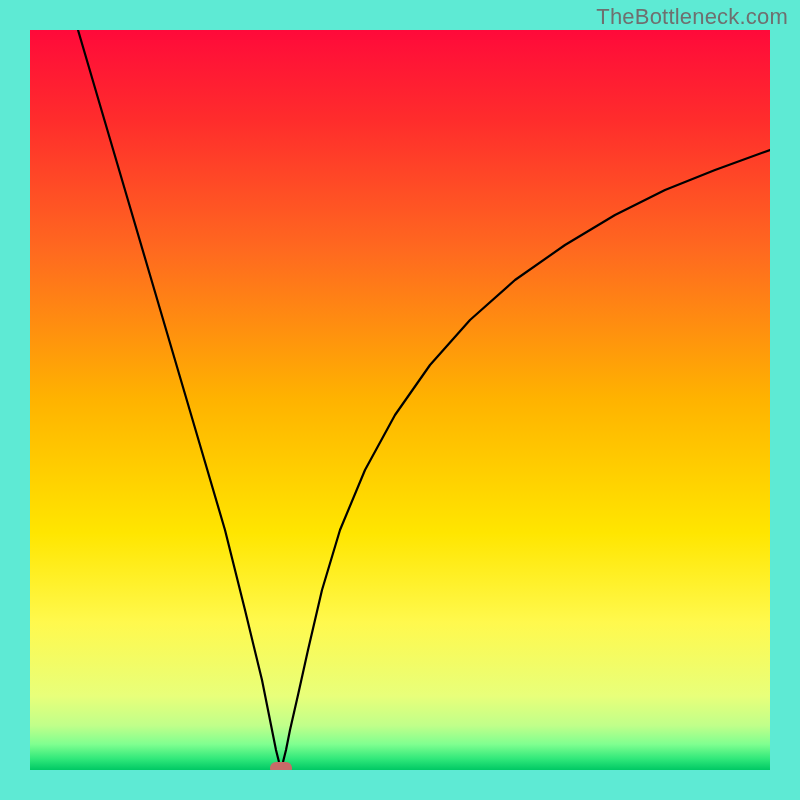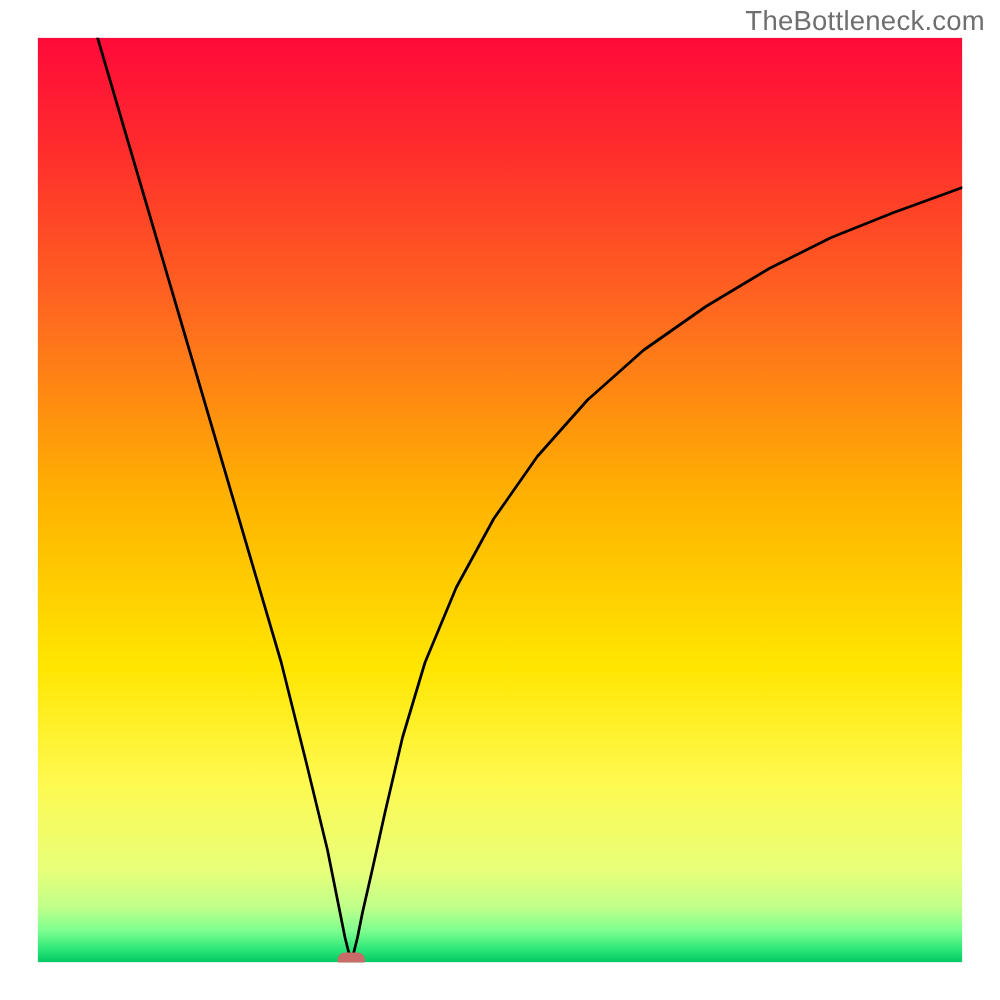--- a/index.html
+++ b/index.html
@@ -10,21 +10,21 @@
     position: relative;
     font-family: Arial, sans-serif;
     overflow: hidden;
   }
   .frame {
     position: absolute;
     top: 0;
     left: 0;
     width: 800px;
     height: 800px;
-    background: #ffffff;
+    background: #5eead4;
   }
   .plot-area {
     position: absolute;
     top: 30px;
     left: 30px;
     width: 740px;
     height: 740px;
     overflow: hidden;
   }
   .gradient {

